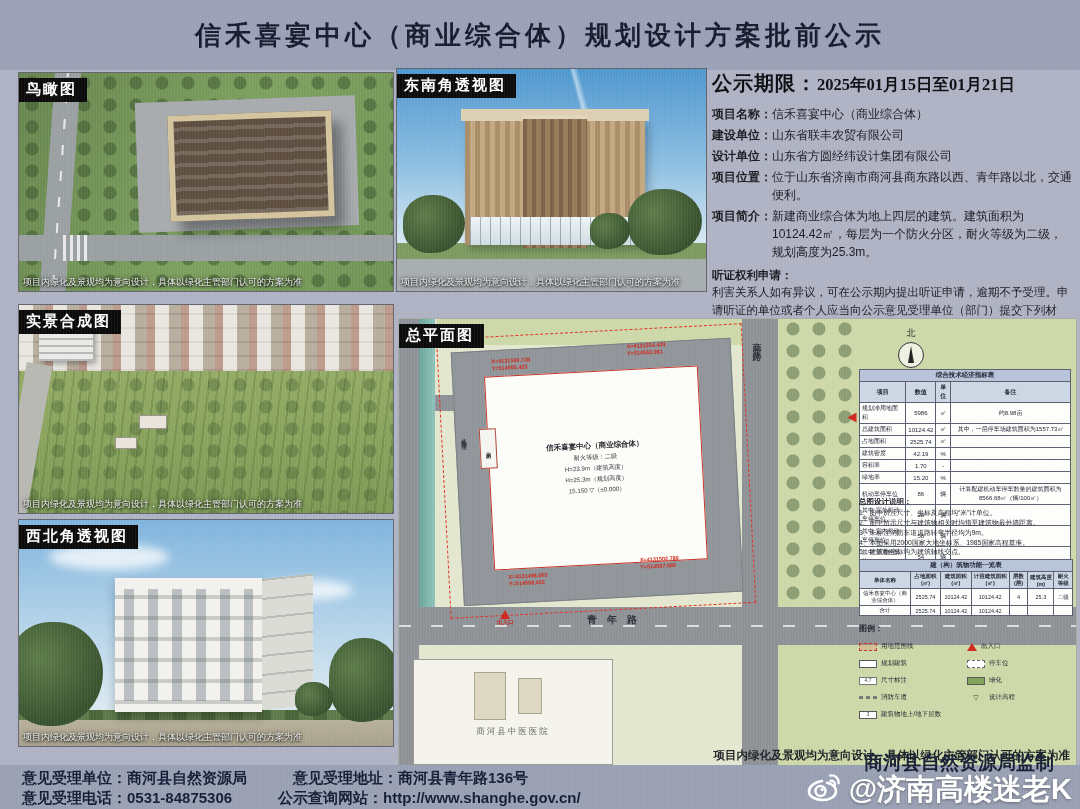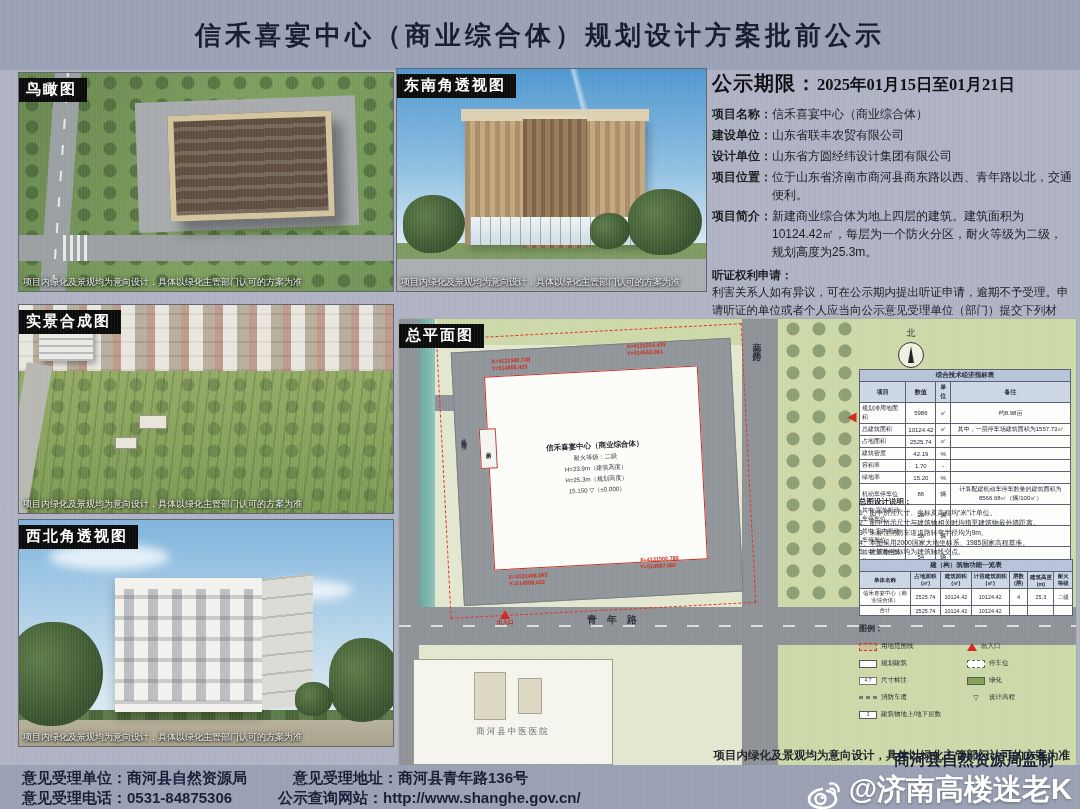--- a/index.html
+++ b/index.html
@@ -8,22 +8,22 @@
   .poster::before{content:"";position:absolute;inset:0;z-index:9;pointer-events:none;
           background:repeating-linear-gradient(90deg,rgba(255,255,255,.05) 0 1px,transparent 1px 3px);}
 
   
   .header{position:absolute;left:0;top:0;width:100%;height:70px;background:#9aa0b5;
           display:flex;align-items:center;justify-content:center;}
   .header h1{margin:0;font-size:26px;font-weight:700;letter-spacing:4px;color:#161a2e;}
   .footer{position:absolute;left:0;top:765px;width:100%;height:44px;background:#99a0b3;
           box-sizing:border-box;padding:3px 0 0 22px;color:#141c36;}
   .frow{display:flex;gap:46px;font-size:15px;font-weight:700;line-height:20px;white-space:nowrap;}
-  .supervisor{position:absolute;right:26px;top:750px;font-size:16px;font-weight:700;color:#1a2238;z-index:11;}
-  .watermark{position:absolute;right:8px;top:770px;display:flex;align-items:flex-end;gap:7px;z-index:12;}
+  .supervisor{position:absolute;right:26px;top:750px;font-size:19px;font-weight:700;color:#1a2238;z-index:11;}
+  .watermark{position:absolute;right:8px;top:770px;display:flex;align-items:flex-start;gap:7px;z-index:12;}
   .watermark .wtxt{font-size:29px;font-weight:700;color:#fff;text-shadow:0 1px 3px rgba(0,0,0,.35);}
 
   
   .panel{position:absolute;overflow:hidden;border:1px solid rgba(60,65,90,.35);background:#777;}
   .tag{position:absolute;top:5px;left:0;background:#0b0b0b;color:#fff;font-size:15px;font-weight:700;
        letter-spacing:2px;padding:2px 10px 3px 7px;z-index:4;}
   .cap{position:absolute;left:4px;bottom:2px;color:#f2f2f2;font-size:9px;z-index:4;white-space:nowrap;
        text-shadow:0 1px 2px #000,0 0 4px rgba(0,0,0,.85);}
   .p-birdseye{left:18px;top:72px;width:374px;height:218px;}
   .p-southeast{left:396px;top:68px;width:309px;height:222px;}

